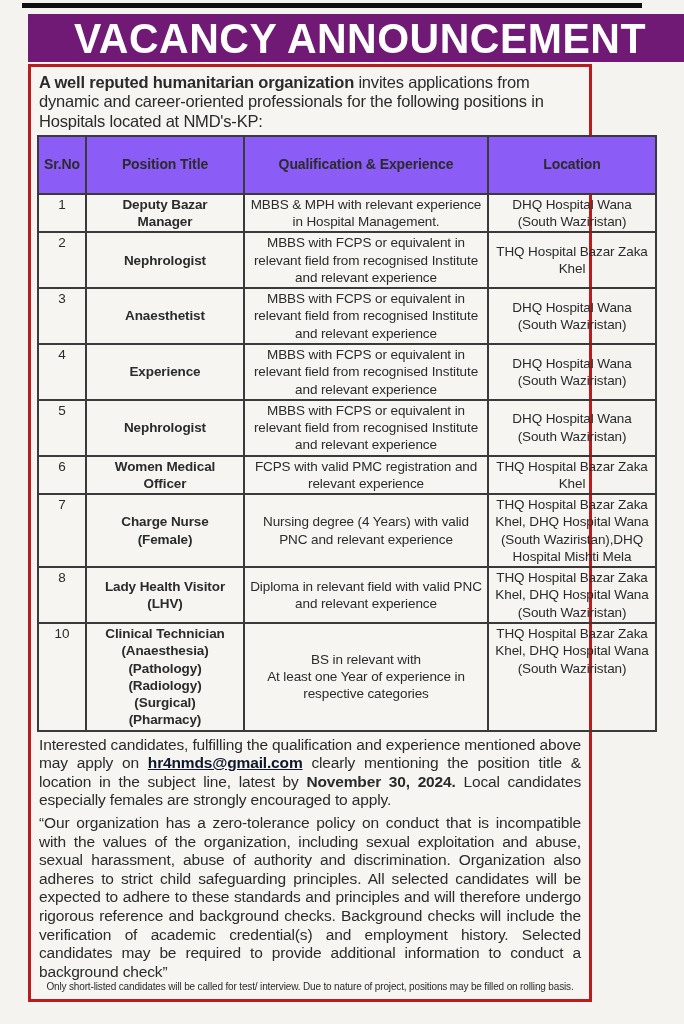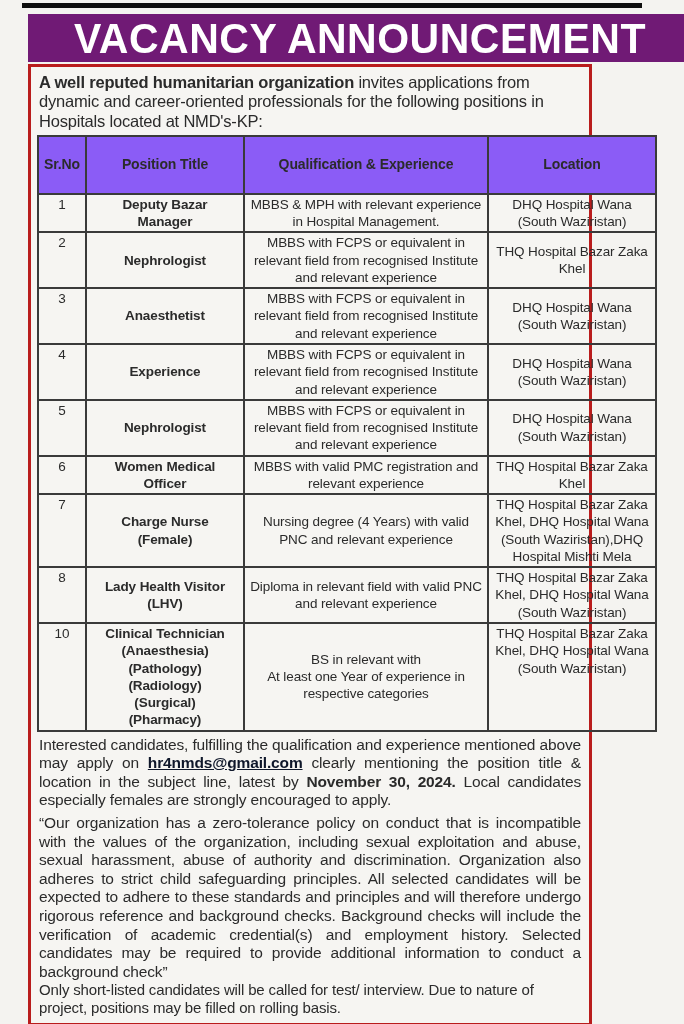--- a/index.html
+++ b/index.html
@@ -91,24 +91,24 @@
   .para .deadline{font-weight:700;}
   .center-bold{
     font-size:16px;
     font-weight:700;
     text-align:center;
     line-height:1.22;
     margin:3px 14px 2px 14px;
     letter-spacing:-0.15px;
   }
   .footer-note{
-    font-size:15px;
+    font-size:10px;
     line-height:1.2;
     letter-spacing:-0.15px;
-    text-align:left;
+    text-align:center;
     margin:0 2px;
   }
 </style>
 </head>
 <body>
 
 <div class="top-strip"></div>
 
 <div class="ad">
 
@@ -166,21 +166,21 @@
         <tr>
           <td class="c-sr">5</td>
           <td class="c-title">Nephrologist</td>
           <td class="c-qual">MBBS with FCPS or equivalent in relevant field from recognised Institute and  relevant experience</td>
           <td class="c-loc">DHQ Hospital Wana (South Waziristan)</td>
         </tr>
         <tr>
           <td class="c-sr">6</td>
           <td class="c-title">Women Medical
 Officer</td>
-          <td class="c-qual">MBBS with valid PMC registration and relevant experience</td>
+          <td class="c-qual">FCPS with valid PMC registration and relevant experience</td>
           <td class="c-loc">THQ Hospital Bazar Zaka Khel</td>
         </tr>
         <tr>
           <td class="c-sr">7</td>
           <td class="c-title">Charge Nurse
 (Female)</td>
           <td class="c-qual">Nursing degree (4 Years) with valid PNC and relevant experience</td>
           <td class="c-loc">THQ Hospital Bazar Zaka Khel, DHQ Hospital Wana (South Waziristan),DHQ Hospital Mishti Mela</td>
         </tr>
         <tr>

